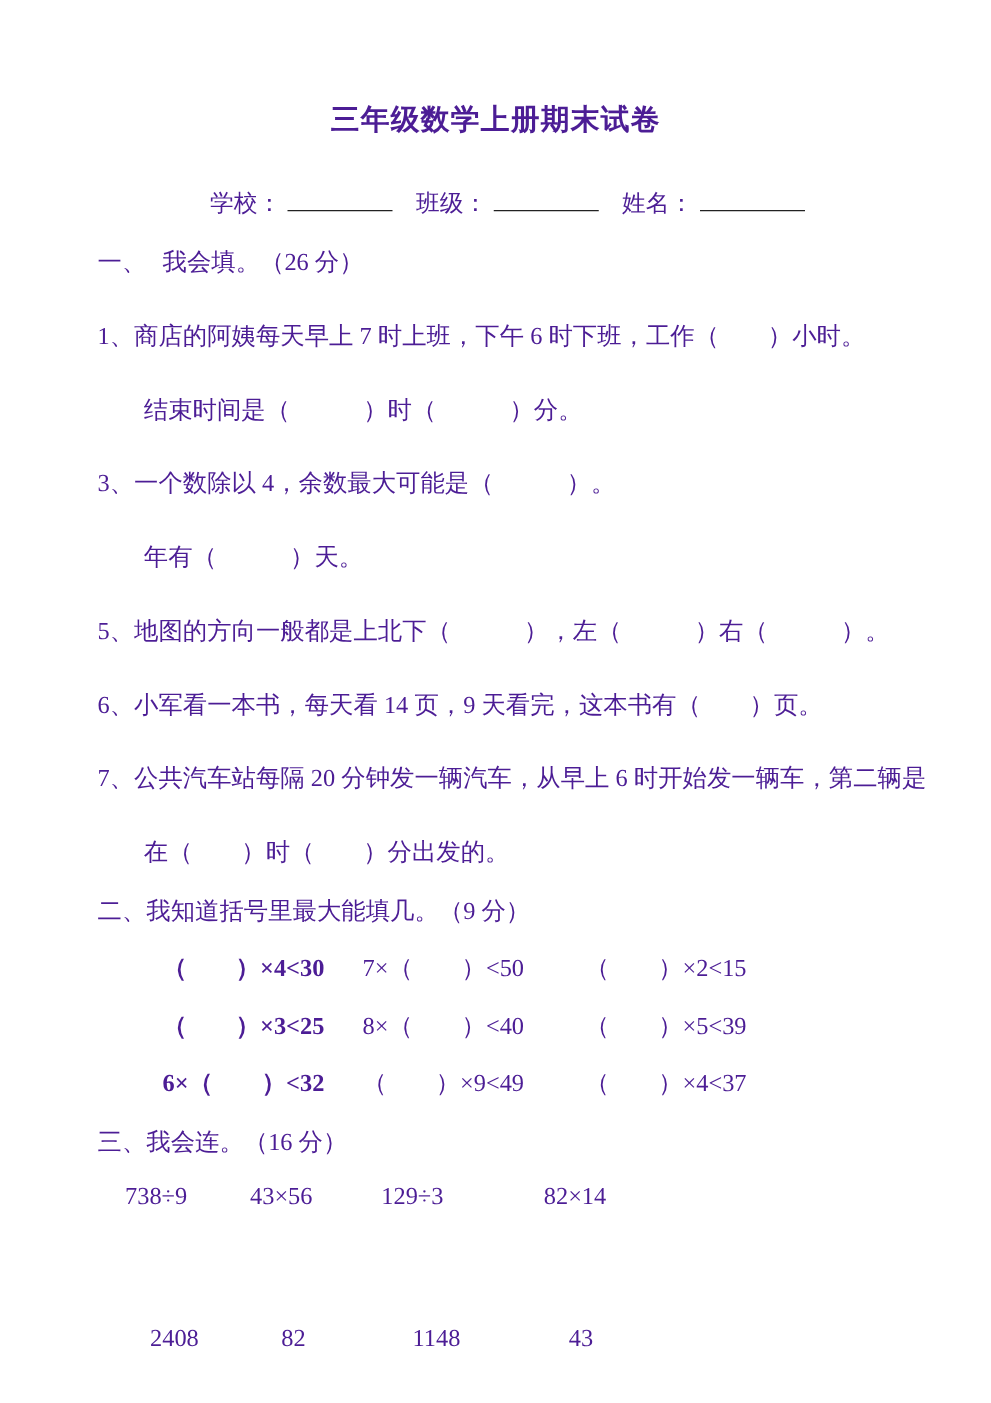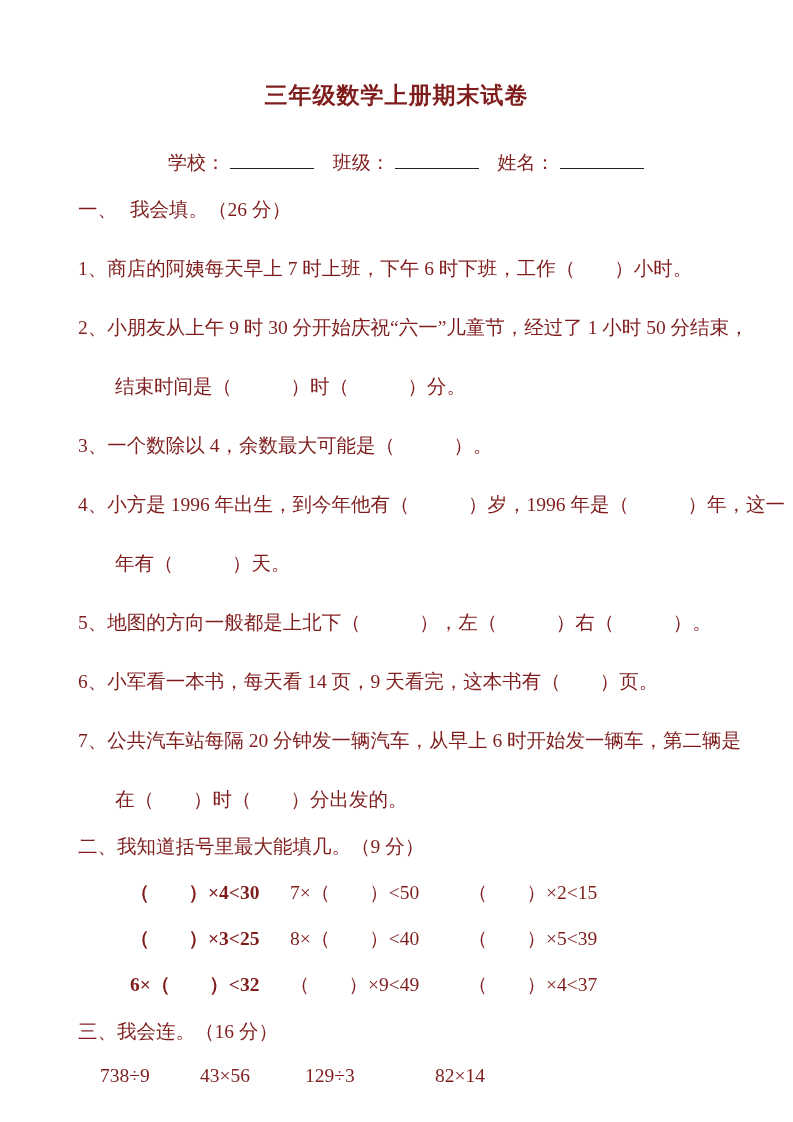--- a/index.html
+++ b/index.html
@@ -2,21 +2,21 @@
 <html><head>
 <meta charset="utf-8">
 <style>
   * { margin: 0; padding: 0; box-sizing: border-box; }
   html, body { background: #ffffff; }
   .page {
     position: relative;
     width: 793px;
     height: 1122px;
     background: #ffffff;
-    color: #7f1d1d;
+    color: #4c1d95;
     font-family: "Liberation Serif", "DejaVu Serif", serif;
     overflow: hidden;
     margin: 0 auto;
   }
   .title {
     padding-top: 80px;
     text-align: center;
     font-size: 23px;
     font-weight: 700;
     letter-spacing: 1px;
@@ -68,24 +68,22 @@
     <span>班级：</span><span class="blank"></span>
     <span>姓名：</span><span class="blank last"></span>
   </div>
 
   <div class="content">
 
     <div class="sec-heading">
       <span class="sec-num tabbed">一、</span><span>我会填。（26 分）</span>
     </div>
     <div class="q-line">1、商店的阿姨每天早上 7 时上班，下午 6 时下班，工作（　　）小时。</div>
-    <div class="q-line">2、小朋友从上午 9 时 30 分开始庆祝“六一”儿童节，经过了 1 小时 50 分结束，</div>
     <div class="q-line cont">结束时间是（　　　）时（　　　）分。</div>
     <div class="q-line">3、一个数除以 4，余数最大可能是（　　　）。</div>
-    <div class="q-line">4、小方是 1996 年出生，到今年他有（　　　）岁，1996 年是（　　　）年，这一</div>
     <div class="q-line cont">年有（　　　）天。</div>
     <div class="q-line">5、地图的方向一般都是上北下（　　　），左（　　　）右（　　　）。</div>
     <div class="q-line">6、小军看一本书，每天看 14 页，9 天看完，这本书有（　　）页。</div>
     <div class="q-line">7、公共汽车站每隔 20 分钟发一辆汽车，从早上 6 时开始发一辆车，第二辆是</div>
     <div class="q-line cont">在（　　）时（　　）分出发的。</div>
 
     <div class="sec-heading">
       <span class="sec-num">二、</span><span>我知道括号里最大能填几。（9 分）</span>
     </div>
     <div class="grid-row">

